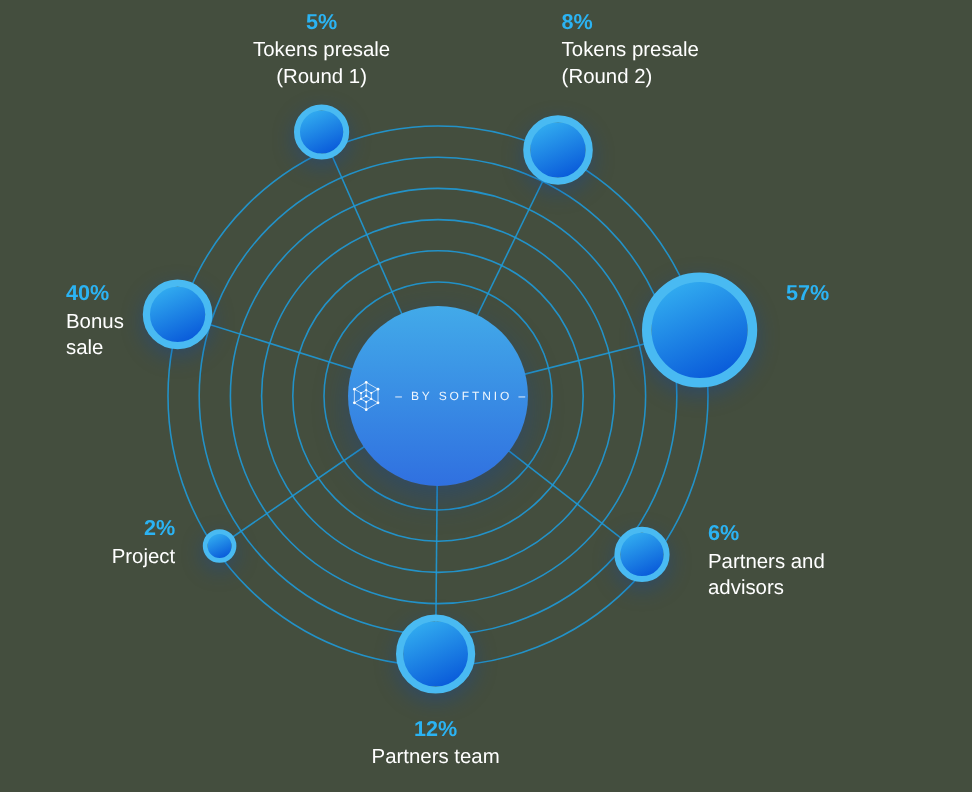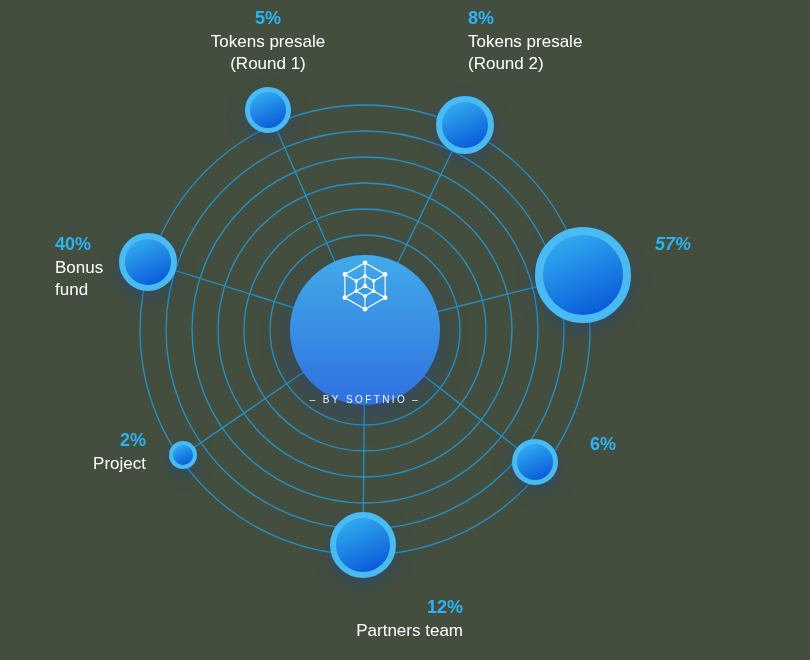--- a/index.html
+++ b/index.html
@@ -33,21 +33,21 @@
   .node-bounties { left: 169px; top: 441px; width: 28px; height: 28px; border-width: 4px; }
   .node-partners { left: 512px; top: 439px; width: 46px; height: 46px; border-width: 5px; }
   .node-team     { left: 330px; top: 512px; width: 66px; height: 66px; border-width: 6px; }
   
   .center-circle {
     position: absolute;
     left: 290px; top: 255px;
     width: 150px; height: 150px;
     border-radius: 50%;
     background: linear-gradient(180deg, #42aae9 0%, #3070e0 100%);
-    display: flex; flex-direction: column;
+    display: flex; flex-direction: row;
     align-items: center; justify-content: space-between;
     gap: 9px;
     box-shadow: 0 10px 28px rgba(8, 70, 180, 0.35);
   }
   .brand {
     font-size: 10px;
     letter-spacing: 2.4px;
     color: rgba(255,255,255,0.92);
     text-transform: uppercase;
     white-space: nowrap;
@@ -62,25 +62,25 @@
   .label .pct {
     font-size: 18px;
     font-weight: 700;
     color: #2bb3f3;
     line-height: 24px;
     margin-bottom: 1px;
   }
   .label .txt { white-space: pre-line; }
   .label-presale1 { left: 178px; top: 6px;  width: 180px; text-align: center; }
   .label-presale2 { left: 468px; top: 6px; }
-  .label-core     { left: 655px; top: 232px; font-style: italic; }
+  .label-core     { left: 655px; top: 232px; }
   .label-bonus    { left: 55px;  top: 232px; }
   .label-bounties { right: 664px; top: 428px; text-align: right; white-space: nowrap; }
   .label-partners { left: 590px; top: 432px; }
-  .label-team     { left: 263px; top: 595px; width: 200px; text-align: right; }
+  .label-team     { left: 263px; top: 595px; width: 200px; text-align: center; }
 </style>
 </head>
 <body>
 
 <div class="stage">
 
   <svg class="orbits" width="810" height="660" viewBox="0 0 810 660">
     <g stroke="#1f9ad8" fill="none" stroke-width="1.3" opacity="0.9">
       <circle cx="365" cy="330" r="95"></circle>
       <circle cx="365" cy="330" r="121"></circle>
@@ -154,30 +154,32 @@
 (Round 2)</div>
   </div>
 
   <div class="label label-core">
     <div class="pct">57%</div>
   </div>
 
   <div class="label label-bonus">
     <div class="pct">40%</div>
     <div class="txt">Bonus
-fund</div>
+sale</div>
   </div>
 
   <div class="label label-bounties">
     <div class="pct">2%</div>
     <div class="txt">Project</div>
   </div>
 
   <div class="label label-partners">
     <div class="pct">6%</div>
+    <div class="txt">Partners and
+advisors</div>
   </div>
 
   <div class="label label-team">
     <div class="pct">12%</div>
     <div class="txt">Partners team</div>
   </div>
 
 </div>
 
 </body></html>

